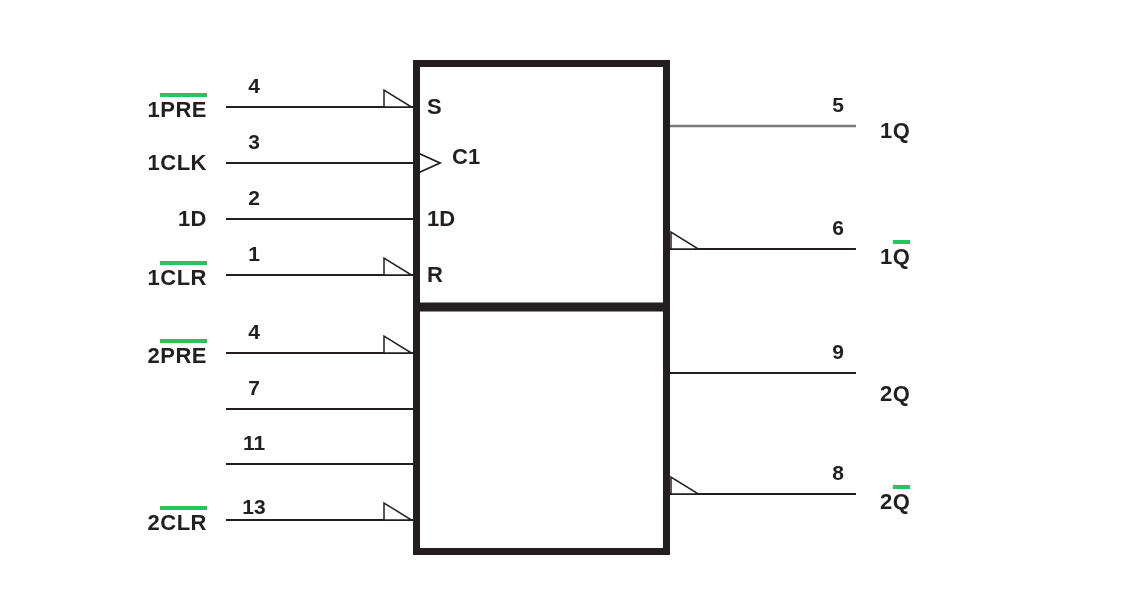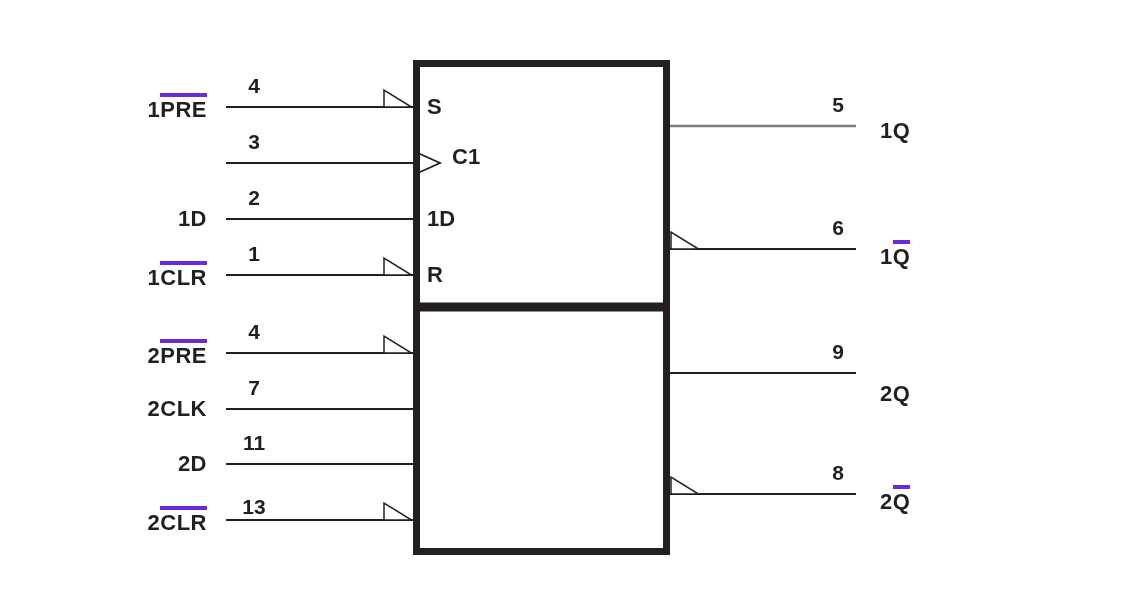--- a/index.html
+++ b/index.html
@@ -18,21 +18,21 @@
     font-size:22px;font-weight:bold;
     line-height:27px;height:27px;
     letter-spacing:0.5px;
     white-space:nowrap;
   }
   .sig-left{left:47px;width:160px;justify-content:flex-end;}
   .sig-right{left:880px;justify-content:center;}
   .ov{
     display:inline-block;
     line-height:1;
-    border-top:4px solid #6d28d9;
+    border-top:4px solid #22c55e;
     padding-top:2px;
   }
   .ov:empty{display:none;border:none;}
   .pin{
     position:absolute;
     font-size:21px;font-weight:bold;
     line-height:25px;height:25px;
     text-align:center;
   }
   .pin-in{left:236px;width:36px;}
@@ -86,36 +86,33 @@
   <span class="pin pin-in" style="top:241px">1</span>
   <span class="pin pin-in" style="top:319px">4</span>
   <span class="pin pin-in" style="top:375px">7</span>
   <span class="pin pin-in" style="top:430px">11</span>
   <span class="pin pin-in" style="top:494px">13</span>
 
   <div class="sig sig-left" style="top:93px">
     <span>1</span>
       <span class="ov">PRE</span>
   </div>
+  <div class="sig sig-left" style="top:149px">
+    <span>1CLK</span>
+  </div>
   <div class="sig sig-left" style="top:205px">
     <span>1D</span>
   </div>
   <div class="sig sig-left" style="top:261px">
     <span>1</span>
       <span class="ov">CLR</span>
   </div>
   <div class="sig sig-left" style="top:339px">
     <span>2</span>
       <span class="ov">PRE</span>
-  </div>
-  <div class="sig sig-left" style="top:395px">
-    <span>2CLK</span>
-  </div>
-  <div class="sig sig-left" style="top:450px">
-    <span>2D</span>
   </div>
   <div class="sig sig-left" style="top:506px">
     <span>2</span>
       <span class="ov">CLR</span>
   </div>
 
   <span class="port" style="left:427px;top:93px">S</span>
   <span class="port" style="left:452px;top:143px">C1</span>
   <span class="port" style="left:427px;top:205px">1D</span>
   <span class="port" style="left:427px;top:261px">R</span>

